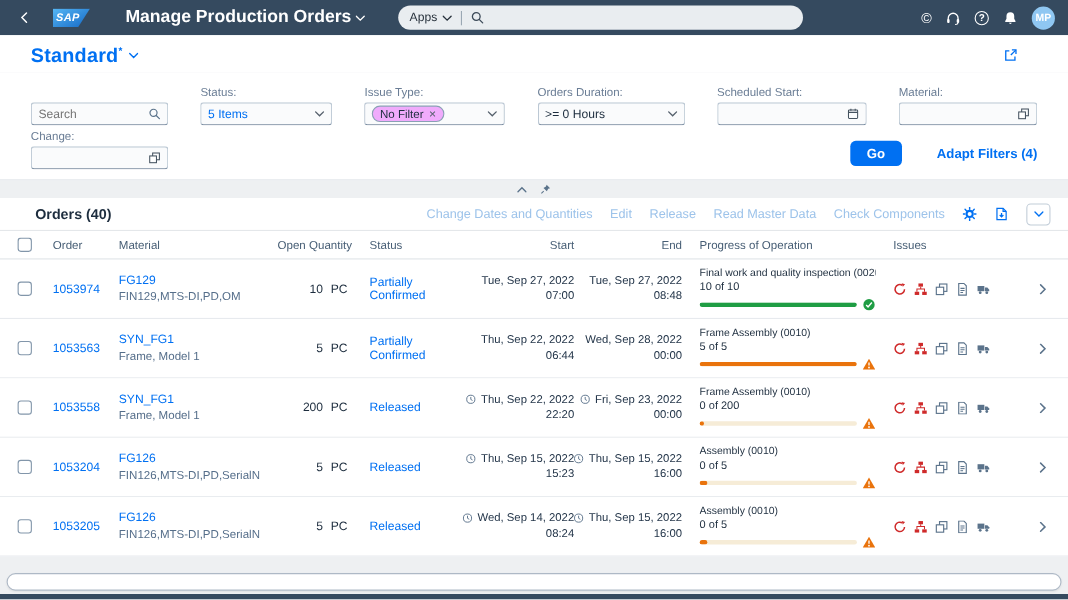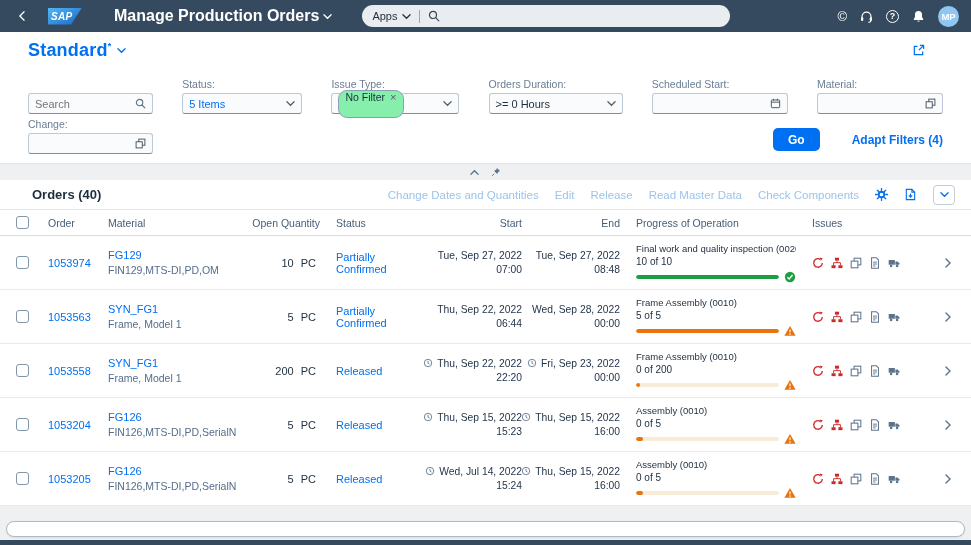--- a/index.html
+++ b/index.html
@@ -52,22 +52,22 @@
   .filter-row1{display:flex;justify-content:space-between;align-items:flex-end}
   .fgroup{display:flex;flex-direction:column;gap:3px}
   .flabel{color:var(--label);font-size:10.5px;white-space:nowrap}
   .field{height:21px;border:1px solid #bcc8d4;border-bottom:1px solid #7c8ea2;border-radius:3px;background:#fafbfc;
     display:flex;align-items:center;padding:0 6px;font-size:11px;color:var(--text);gap:4px}
   .field input{flex:1;min-width:0;border:none;outline:none;background:transparent;font:inherit;color:var(--text)}
   .field .chev{margin-left:auto;color:#55606c}
   .field .tail-ic{margin-left:auto;color:#44525f}
   .w-search{width:125px}.w-status{width:120px}.w-issue{width:128px}.w-delay{width:134px}.w-sched{width:136px}.w-mat{width:126px}
   .val-blue{color:var(--accent)}
-  .token{border:1px solid #8aa0b5;border-radius:9px;padding:0 6px;height:28px;display:flex;align-items:flex-start;gap:5px;
-    font-size:10.5px;background:#86efac;white-space:nowrap}
+  .token{border:1px solid #8aa0b5;border-radius:9px;padding:0 6px;height:15px;display:flex;align-items:flex-end;gap:5px;
+    font-size:10.5px;background:#f0abfc;white-space:nowrap}
   .token .x{color:#55606c;font-size:11px}
   .filter-row2{margin-top:4px;display:flex;flex-direction:column;gap:3px}
   .go-cluster{position:absolute;right:28px;bottom:12px;display:flex;align-items:center;gap:32px}
   .go-btn{background:var(--accent);color:#fff;height:23px;padding:0 15px;border-radius:5px;font-size:12px;font-weight:600;justify-content:center}
   .adapt-link{color:var(--accent);font-size:12px;font-weight:600}
 
   
   .collapse-strip{height:16px;display:flex;justify-content:center;align-items:center;gap:12px;color:var(--muted)}
 
   
@@ -678,23 +678,23 @@
       <a class="link">FG126</a>
       <span class="desc">FIN126,MTS-DI,PD,SerialNo</span>
     </div>
     <div class="cell c-qty"><span>5</span><span class="uom">PC</span></div>
     <div class="cell"><a class="link">Released</a></div>
     <div class="cell c-date">
       <div class="date-line">
               <svg class="icon i10 clock start-clock">
                 <use href="#ic-clock"></use>
               </svg>
-              <span>Wed, Jul 14, 2022</span>
-            </div>
-      <div class="time-line">15:24</div>
+              <span>Wed, Sep 14, 2022</span>
+            </div>
+      <div class="time-line">08:24</div>
     </div>
     <div class="cell c-date">
       <div class="date-line">
               <svg class="icon i10 clock end-clock">
                 <use href="#ic-clock"></use>
               </svg>
               <span>Thu, Sep 15, 2022</span>
             </div>
       <div class="time-line">16:00</div>
     </div>

